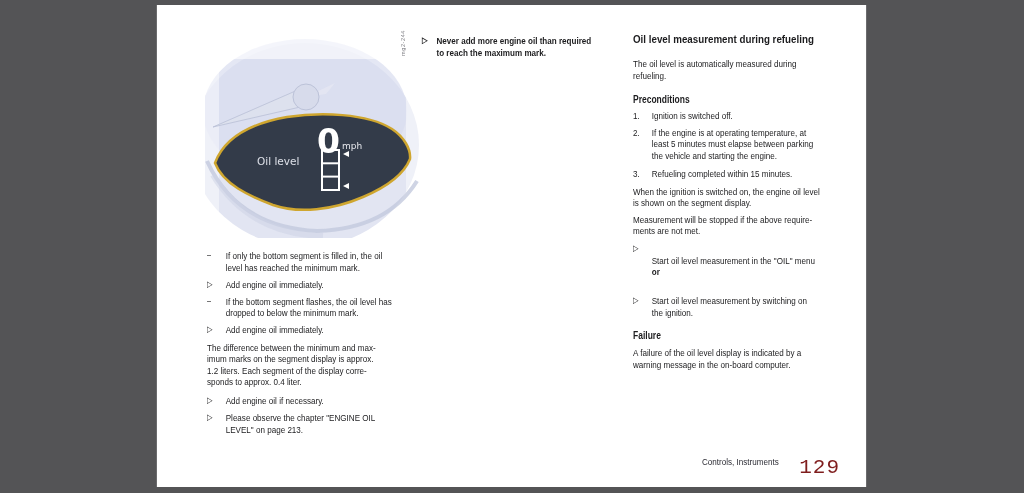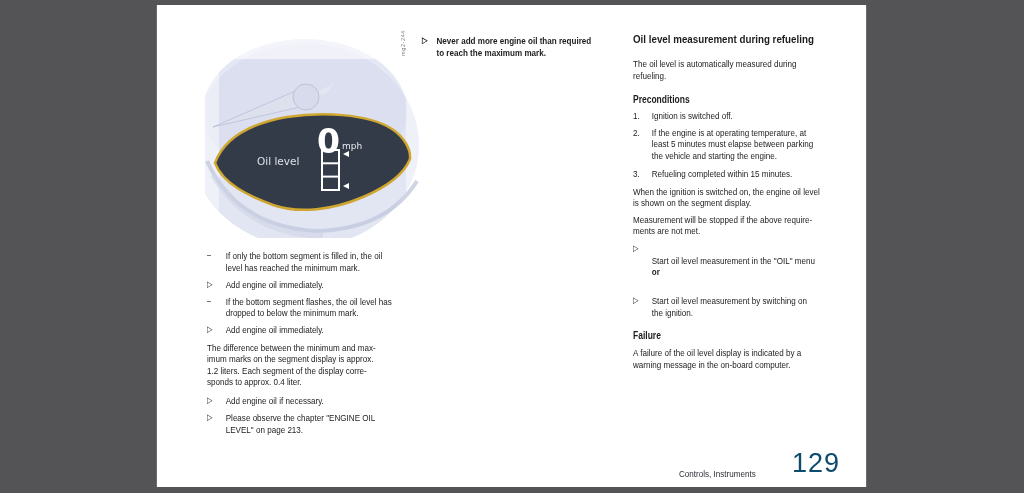--- a/index.html
+++ b/index.html
@@ -27,23 +27,23 @@
   .h1{font-size:11.5px;font-weight:bold;margin:0 0 12px 0;line-height:13px;}
   .h2{font-size:10px;font-weight:bold;margin:0 0 4px 0;line-height:12px;}
   .mb13{margin-bottom:13px;} .mb7{margin-bottom:7px;} .mb12{margin-bottom:12px;}
   .mt8{margin-top:8px;}
   .gap65{margin-bottom:6.5px;}
 
   .figure{position:absolute;left:48px;top:28px;width:215px;height:205px;}
   .image-id{position:absolute;left:243px;top:25px;writing-mode:vertical-rl;
             transform:rotate(180deg);font-size:5.5px;color:#7d7d82;letter-spacing:.6px;}
 
-  .footer{position:absolute;right:26px;bottom:8px;display:flex;align-items:flex-end;gap:23px;}
+  .footer{position:absolute;right:26px;bottom:8px;display:flex;align-items:flex-start;gap:7px;}
   .footer-section{font-size:9.5px;color:#2c2c34;}
-  .footer-num{font-size:27px;color:#0c4a6e;letter-spacing:1px;}
+  .footer-num{font-size:21px;color:#7f1d1d;letter-spacing:1px;font-family:Liberation Mono, monospace;}
 </style>
 </head>
 <body>
 
 <div class="viewport">
   <div class="page">
 
     <div class="figure">
       <svg viewBox="0 0 215 205" width="215" height="205" xmlns="http://www.w3.org/2000/svg">
 

